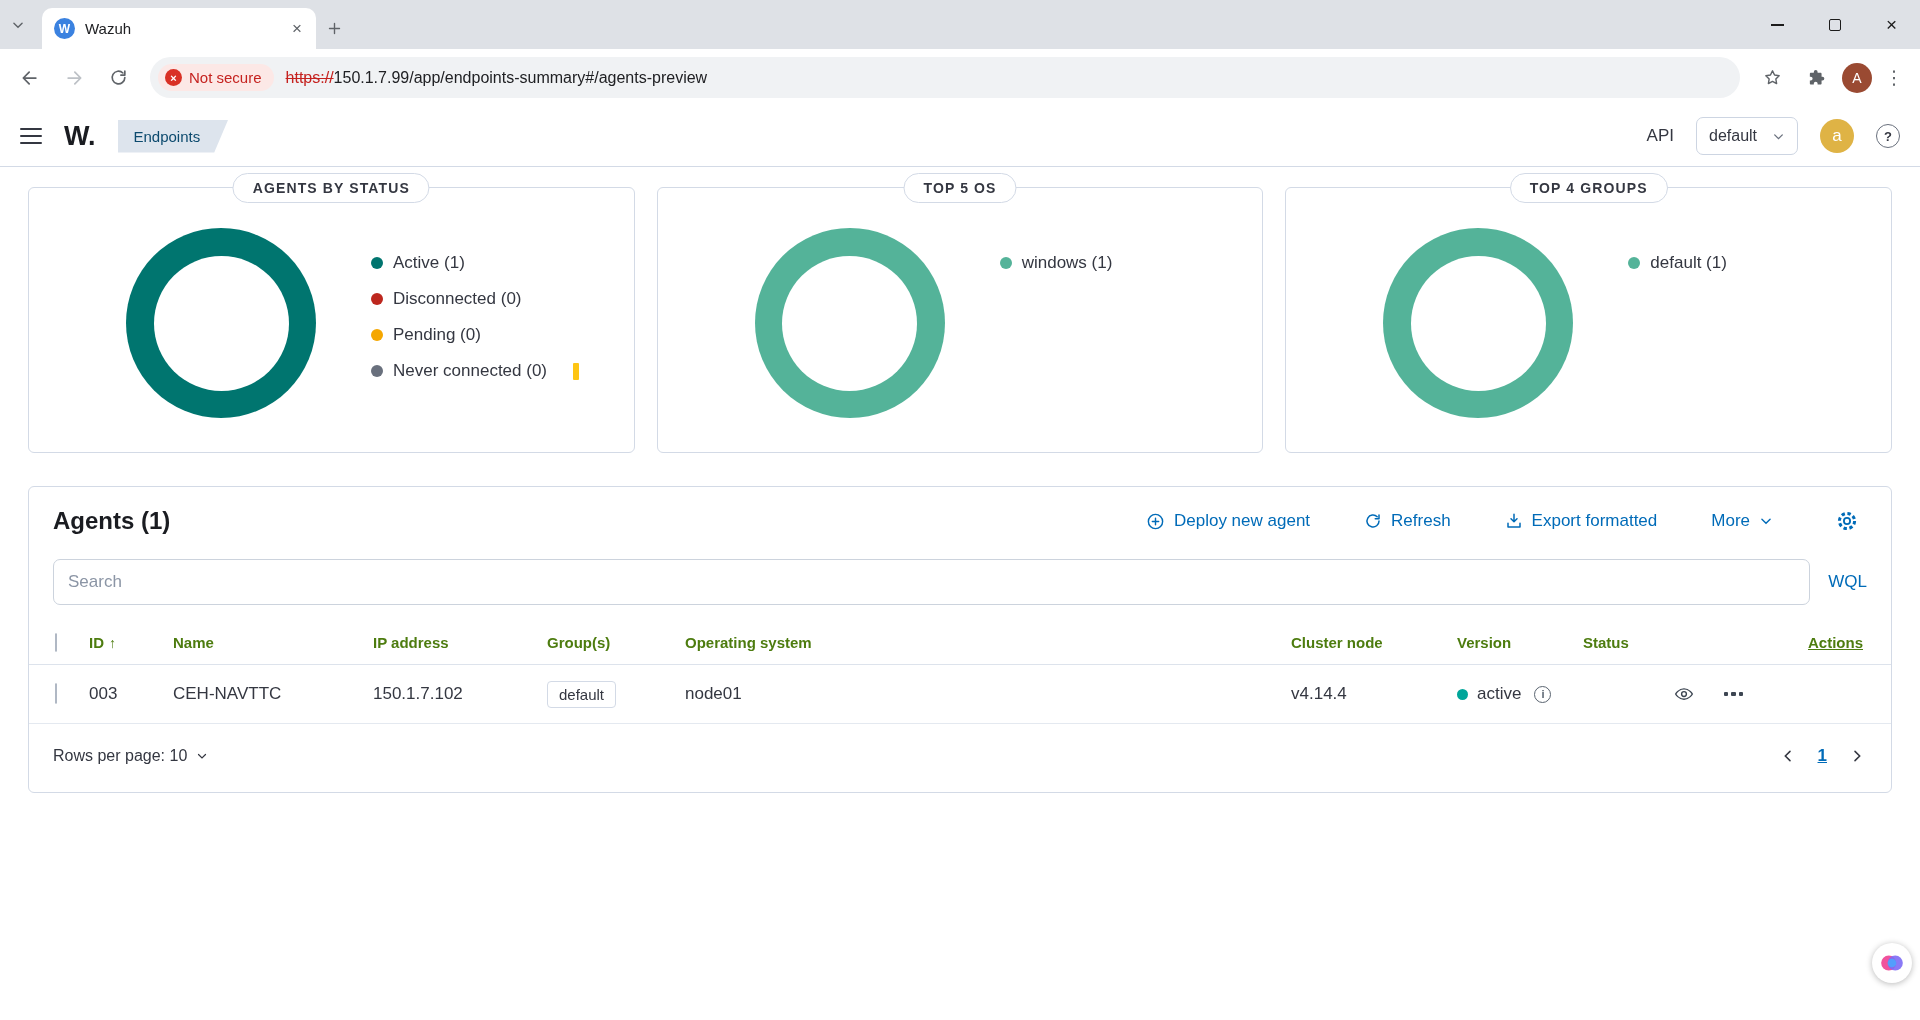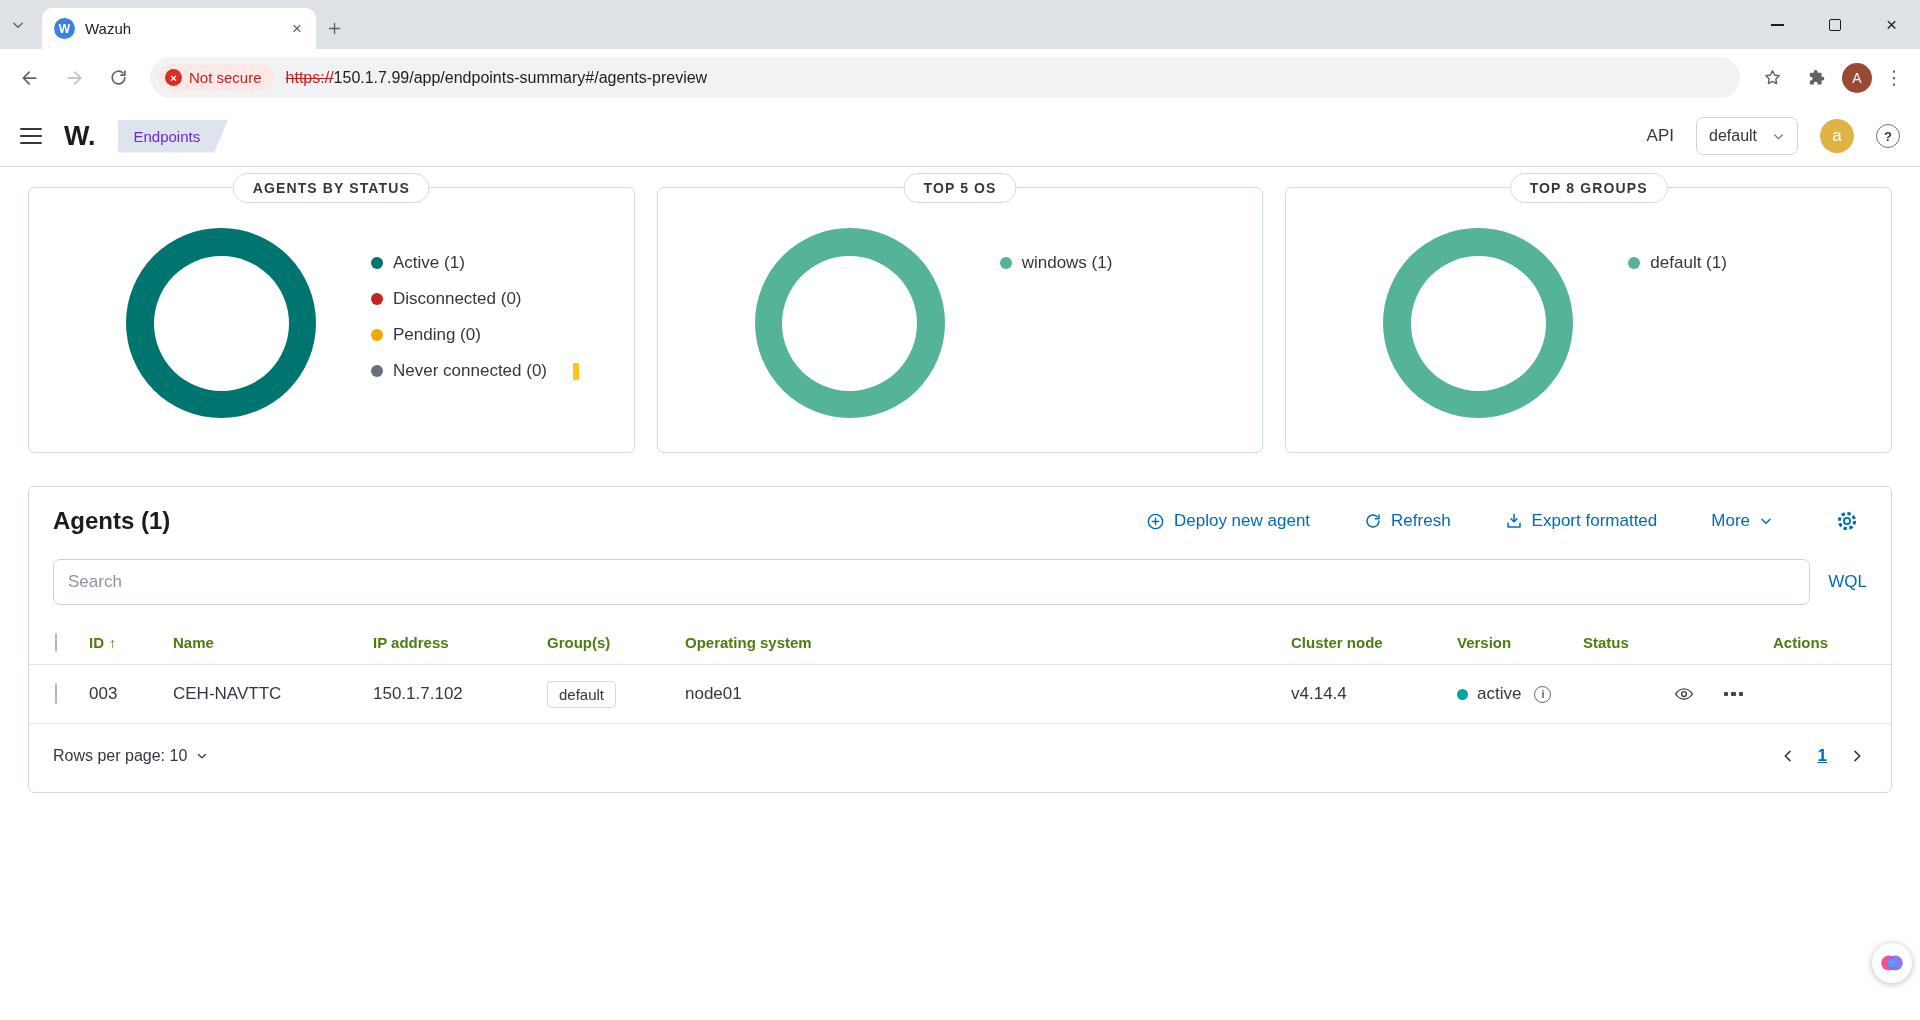--- a/index.html
+++ b/index.html
@@ -42,21 +42,21 @@
   .profile-avatar { width:30px; height:30px; border-radius:50%; background:#9a4a32; color:#fff; font-size:14px;
                     display:flex; align-items:center; justify-content:center; cursor:pointer; }
   .kebab { font-size:19px; color:#5f6368; width:28px; text-align:center; cursor:pointer; }
 
   
   .app-header { height:61px; background:#fff; border-bottom:1px solid #d3dae6; display:flex; align-items:center;
                 padding:0 20px; gap:22px; }
   .hamburger { display:flex; flex-direction:column; gap:4.5px; width:22px; cursor:pointer; }
   .hamburger span { height:2.2px; background:#343741; border-radius:1px; }
   .logo { font-size:27px; font-weight:700; color:#1a1c21; cursor:pointer; }
-  .breadcrumb { background:#dde4ed; color:#6d28d9; font-size:15px; padding:8px 28px 8px 16px;
+  .breadcrumb { background:#dde4ed; color:#0c4a6e; font-size:15px; padding:8px 28px 8px 16px;
                 clip-path:polygon(0 0,100% 0,calc(100% - 14px) 100%,0 100%); cursor:pointer; }
   .header-spacer { flex:1; }
   .api-label { font-size:17px; color:#343741; }
   .api-select { display:flex; align-items:center; gap:14px; border:1px solid #cdd5e2; border-radius:7px;
                 padding:9px 12px; font-size:16px; color:#343741; background:#fff; min-width:102px;
                 justify-content:space-between; cursor:pointer; }
   .user-avatar { width:34px; height:34px; border-radius:50%; background:#dfb345; color:#fff; font-size:17px;
                  display:flex; align-items:center; justify-content:center; cursor:pointer; }
   .help-btn { width:24px; height:24px; border-radius:50%; border:1.7px solid #69707d; color:#343741;
               font-size:13px; font-weight:700; display:flex; align-items:center; justify-content:center; cursor:pointer; }
@@ -87,21 +87,21 @@
 
   .search-row { display:flex; align-items:center; padding:16px 24px 0; gap:18px; }
   .search-input { flex:1; height:46px; border:1px solid #ccd3dd; border-radius:7px; font-size:17px;
                   padding:0 14px; color:#343741; background:#fff; font-family:inherit; outline:none; }
   .search-input::placeholder { color:#8b95a5; }
   .wql { color:#006bb8; font-size:17px; cursor:pointer; }
 
   .grid-row { display:grid; grid-template-columns:60px 84px 200px 174px 138px 1fr 166px 126px 190px 118px; align-items:center; }
   .table-header { margin-top:16px; height:44px; border-bottom:1px solid #dde3ec; font-size:15px; font-weight:700; color:#4d7c0f; }
   .th { display:flex; align-items:center; gap:5px; cursor:pointer; }
-  .th-actions { padding-right:28px; cursor:default; }
+  .th-actions { justify-content:flex-end; padding-right:28px; cursor:default;text-decoration:underline; }
   .sort-arrow { font-size:14px; font-weight:400; }
   .checkbox { width:18px; height:18px; border:1px solid #b0b8c4; border-radius:4px; margin-left:26px; background:#fff; cursor:pointer; }
   .table-row { height:59px; border-bottom:1px solid #e4e9f0; font-size:17px; color:#343741; }
   .group-chip { display:inline-block; border:1px solid #d3dae6; border-radius:4px; padding:4px 11px;
                 font-size:15px; color:#343741; background:#fff; }
   .os-cell { display:flex; align-items:center; gap:10px; }
   .win-logo { display:grid; grid-template-columns:7.5px 7.5px; grid-template-rows:7.5px 7.5px; gap:1.5px; flex:none; }
   .win-logo span { background:#24272c; }
   .status-cell { display:flex; align-items:center; gap:9px; }
   .status-dot { width:11px; height:11px; border-radius:50%; background:#00a69a; }
@@ -254,21 +254,21 @@
         </div>
       <div class="legend">
         <div class="legend-item">
           <span class="legend-dot" style="background-color: rgb(84, 179, 153);"></span>
           <span class="legend-label">windows (1)</span>
         </div>
       </div>
     </div>
 
     <div class="card">
-      <div class="card-pill">TOP 8 GROUPS</div>
+      <div class="card-pill">TOP 4 GROUPS</div>
       <div class="donut" style="background-color: rgb(84, 179, 153);">
           <div class="donut-hole"></div>
         </div>
       <div class="legend">
         <div class="legend-item">
           <span class="legend-dot" style="background-color: rgb(84, 179, 153);"></span>
           <span class="legend-label">default (1)</span>
         </div>
       </div>
     </div>

